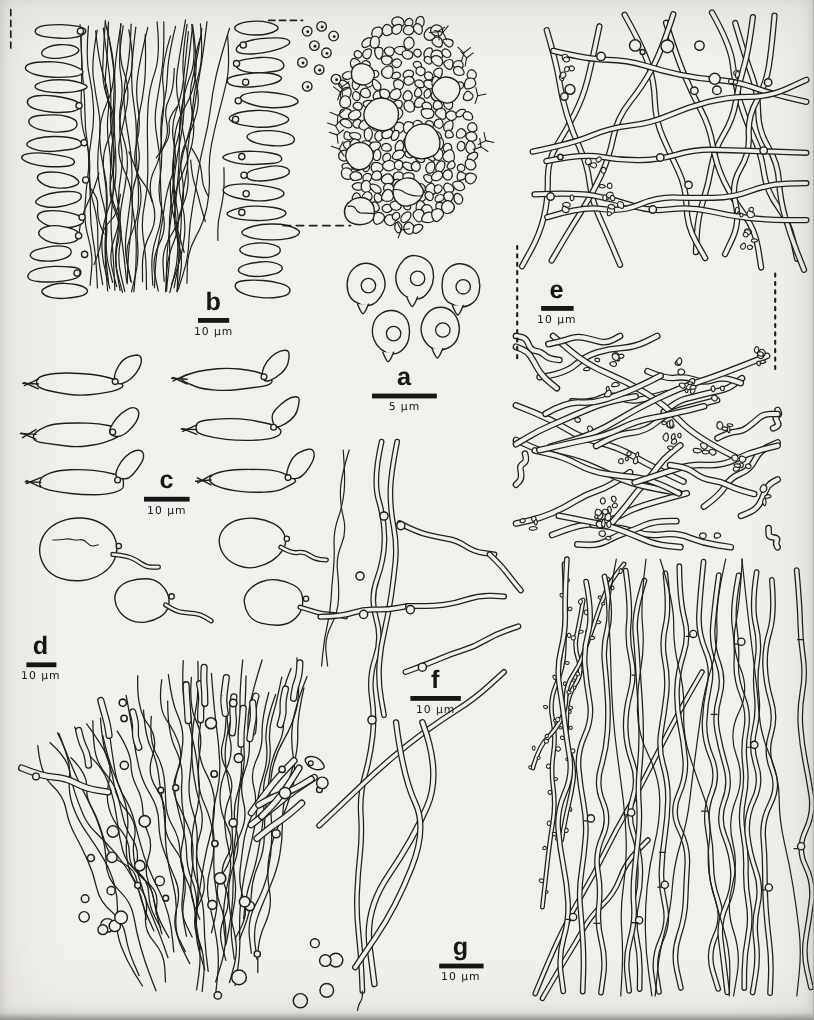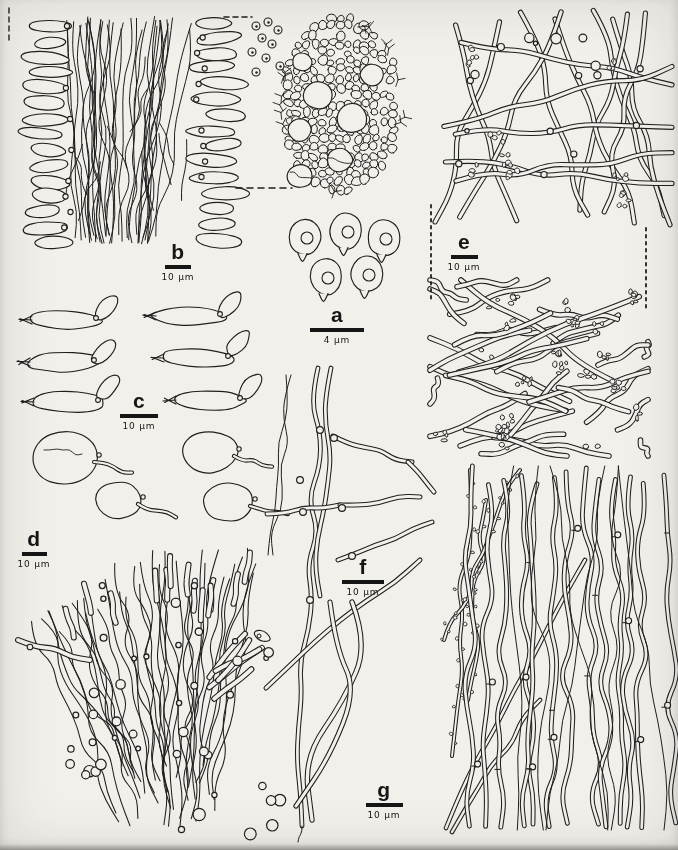--- a/index.html
+++ b/index.html
@@ -973,21 +973,21 @@
       <path d="M224,17H252" fill="none" stroke="#1f1f1f" stroke-width="1.6" stroke-linecap="round" stroke-linejoin="round" stroke-dasharray="5 4"></path>
       <path d="M236,188H292" fill="none" stroke="#1f1f1f" stroke-width="1.6" stroke-linecap="round" stroke-linejoin="round" stroke-dasharray="6 5"></path>
       <path d="M431,205V300" fill="none" stroke="#1f1f1f" stroke-width="1.8" stroke-linecap="round" stroke-linejoin="round" stroke-dasharray="2.5 4.5"></path>
       <path d="M646,228V308" fill="none" stroke="#1f1f1f" stroke-width="1.8" stroke-linecap="round" stroke-linejoin="round" stroke-dasharray="2.5 4.5"></path>
       <path d="M9,8V40" fill="none" stroke="#1f1f1f" stroke-width="1.4" stroke-linecap="round" stroke-linejoin="round" stroke-dasharray="5 4"></path>
     </svg>
 
   <div class="sb" id="sb-a">
     <div class="letter">a</div>
     <div class="bar"></div>
-    <div class="scale">4 µm</div>
+    <div class="scale">5 µm</div>
   </div>
   <div class="sb" id="sb-b">
     <div class="letter">b</div>
     <div class="bar"></div>
     <div class="scale">10 µm</div>
   </div>
   <div class="sb" id="sb-c">
     <div class="letter">c</div>
     <div class="bar"></div>
     <div class="scale">10 µm</div>

